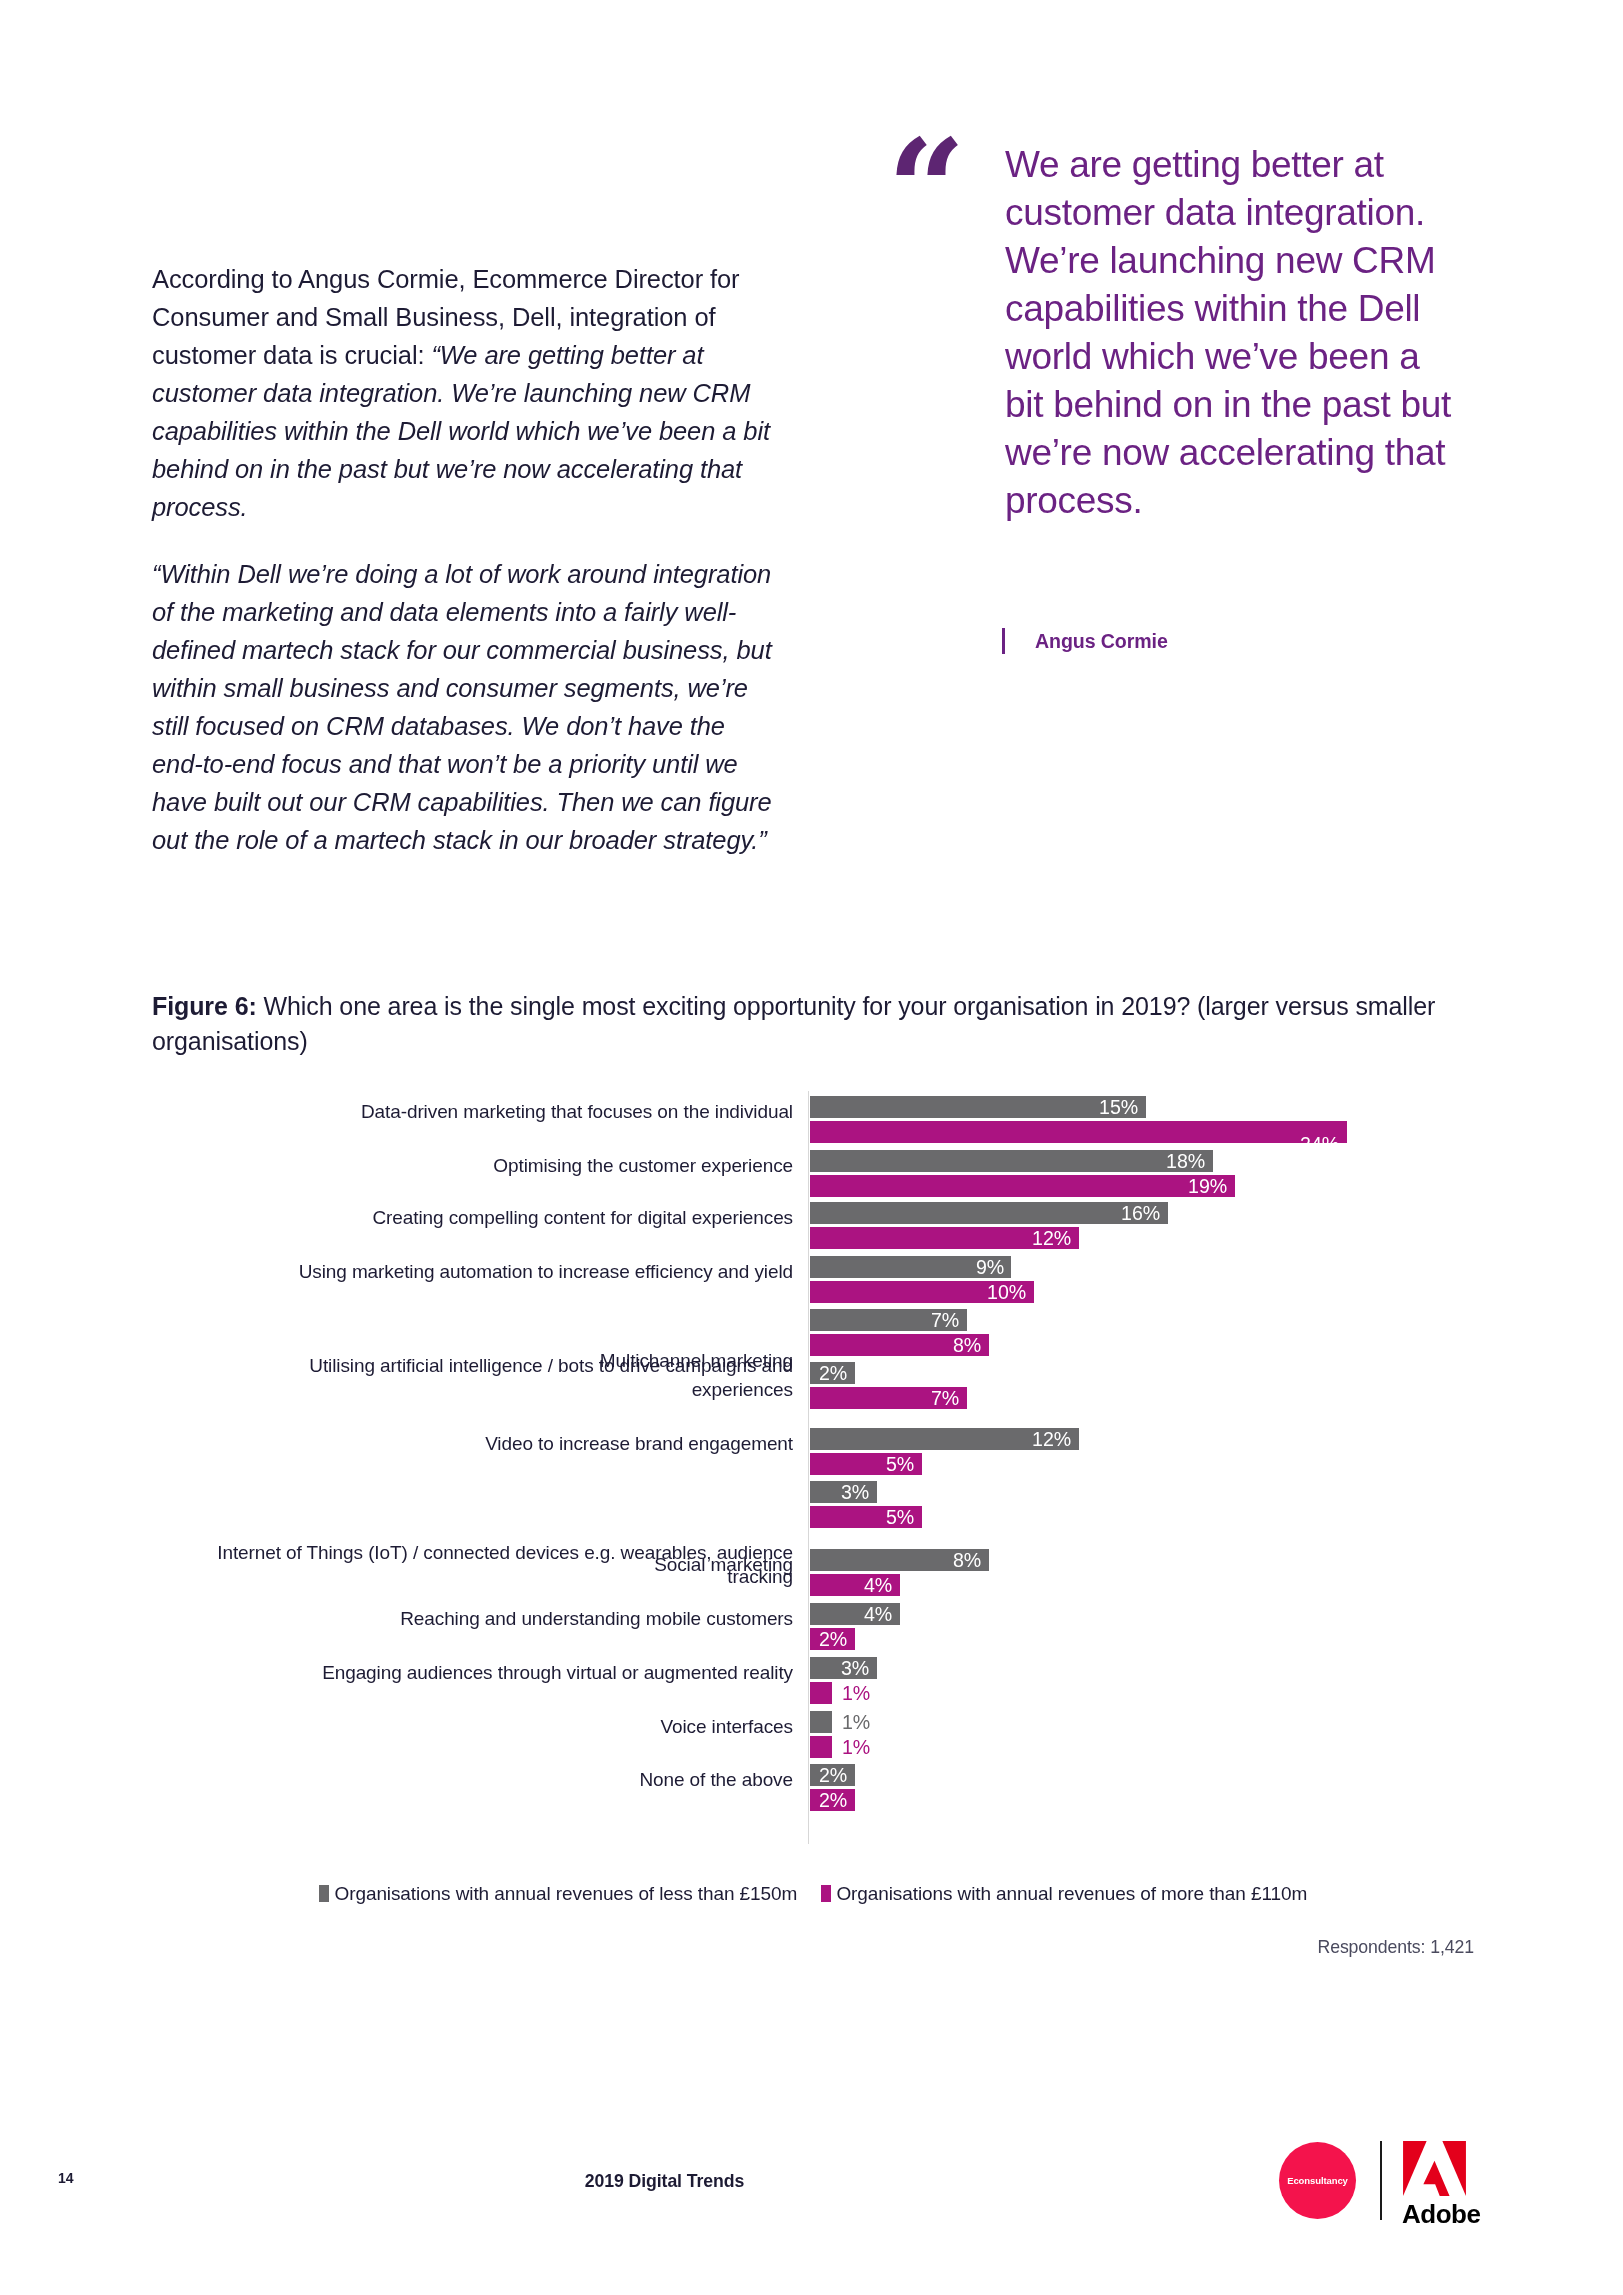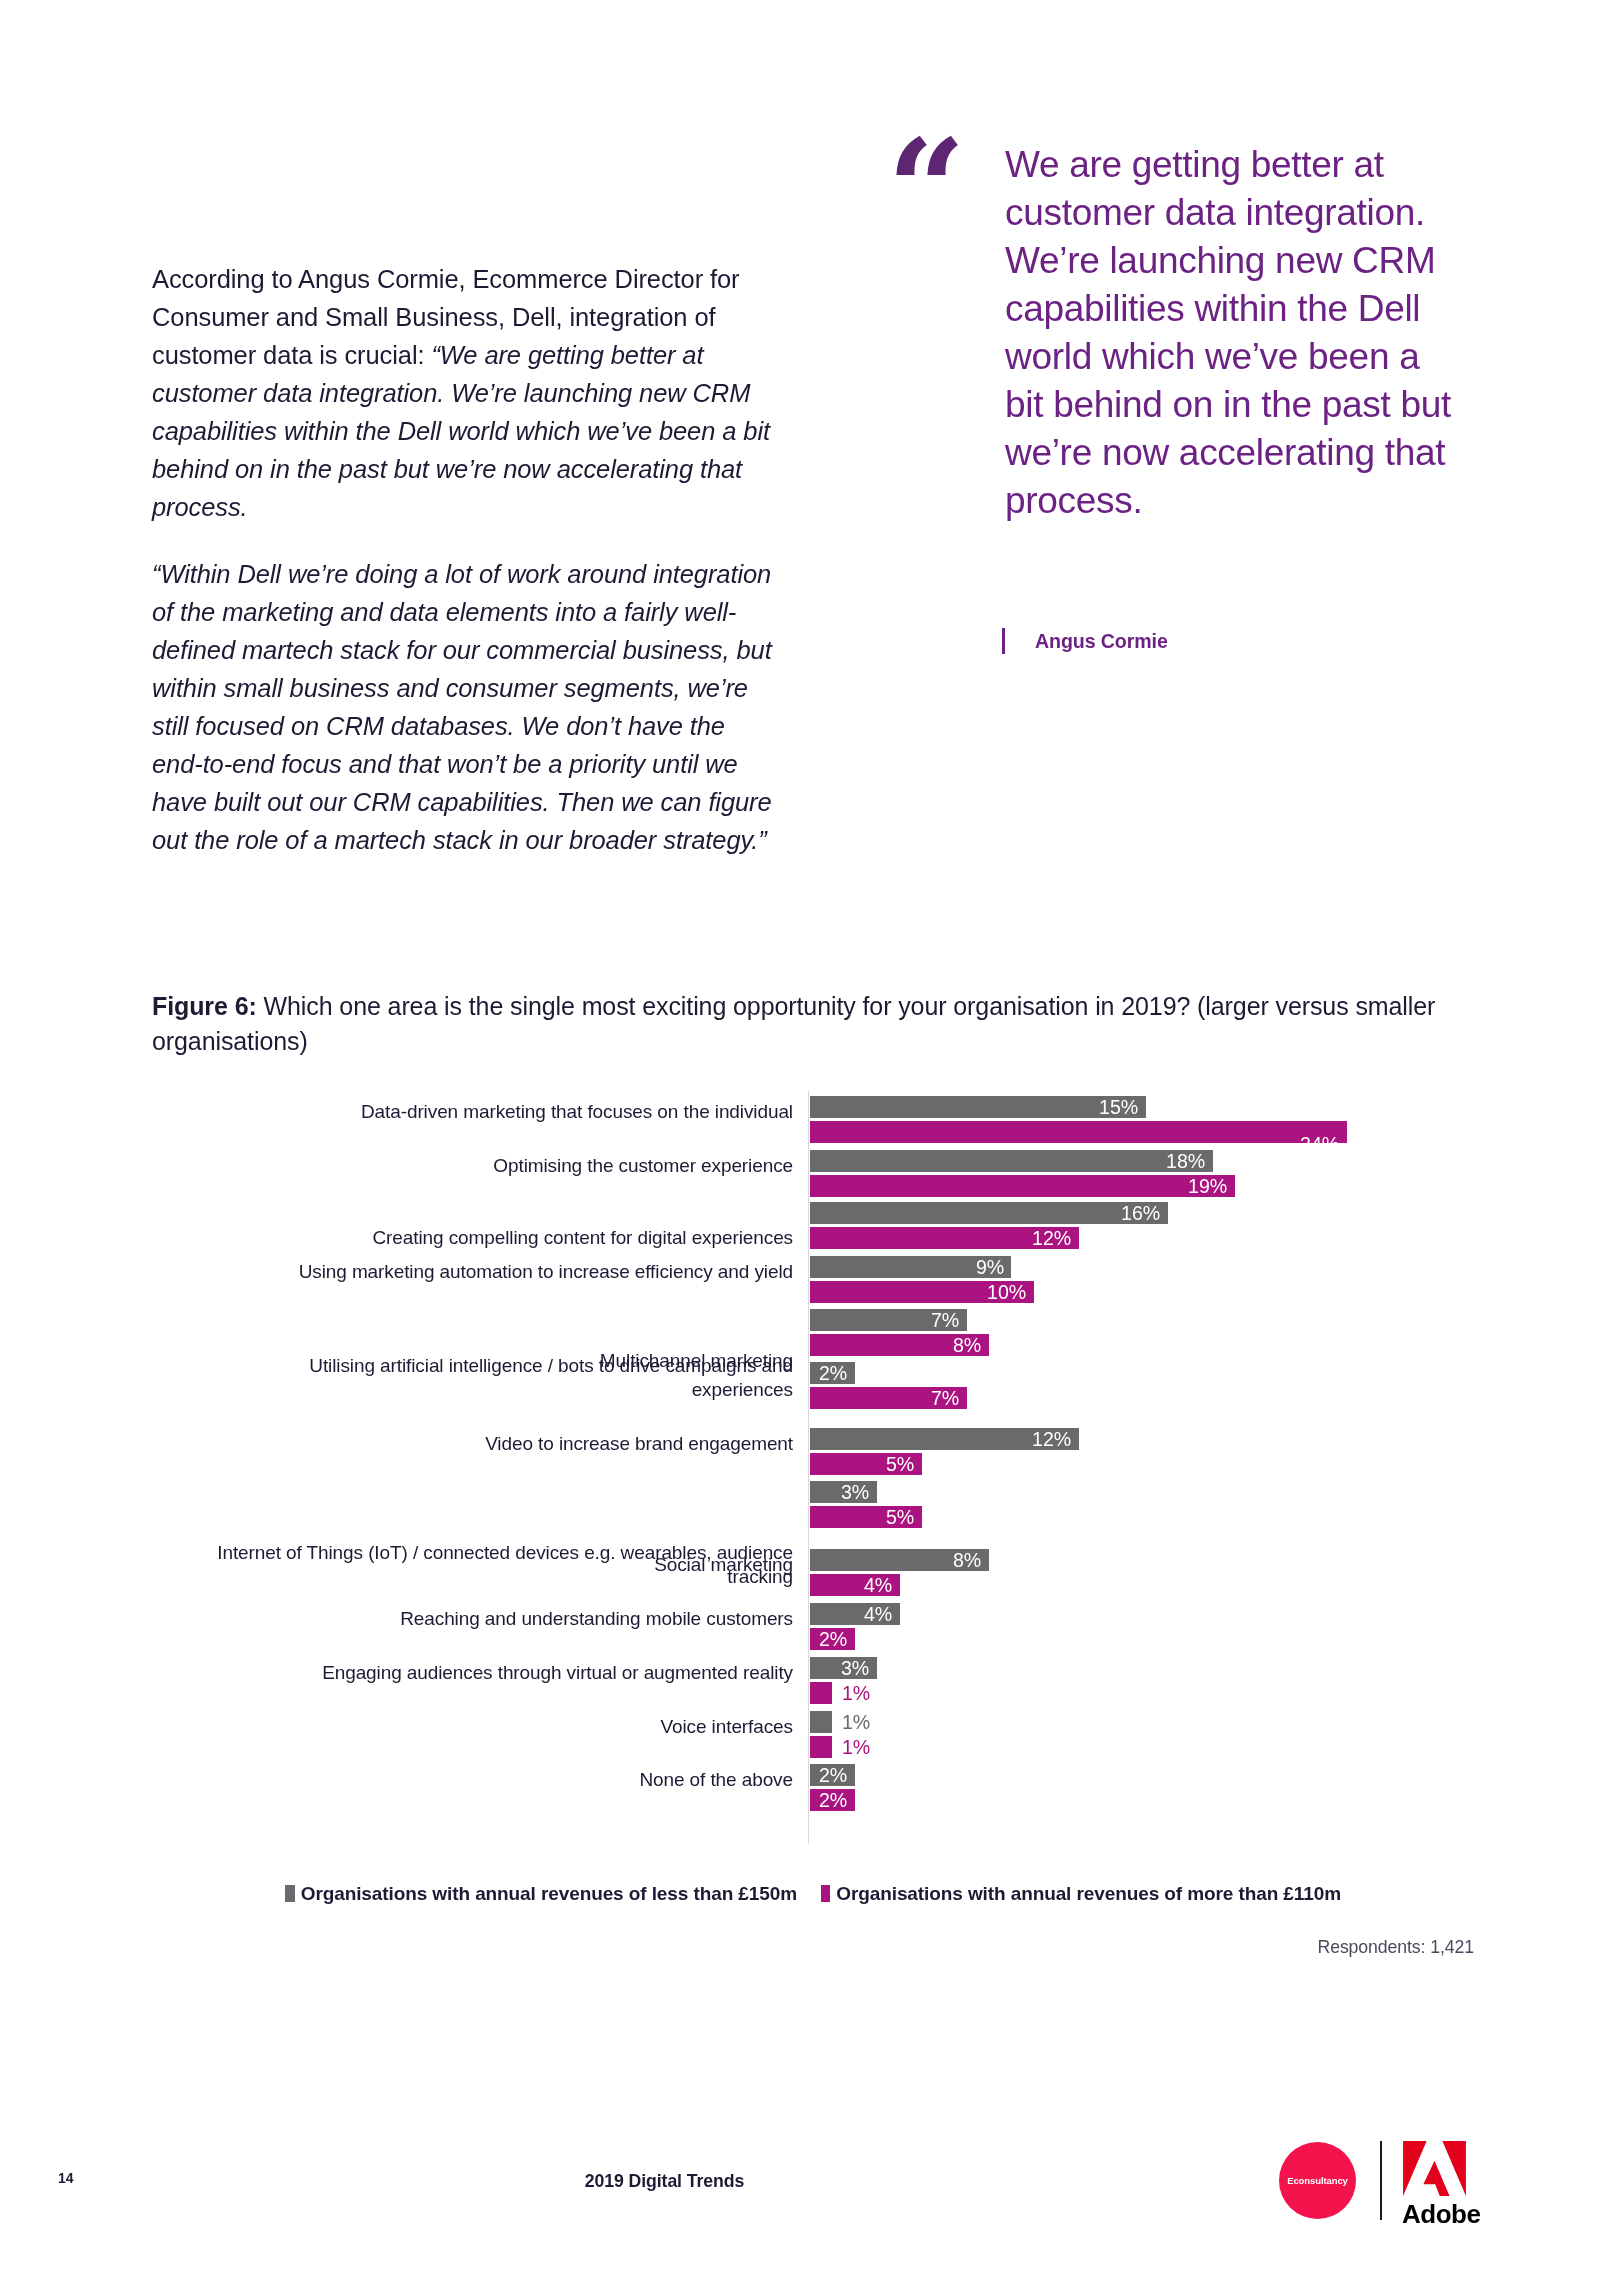--- a/index.html
+++ b/index.html
@@ -170,21 +170,20 @@
     width: 1322px;
     display: flex;
     justify-content: center;
     gap: 23.6px;
     align-items: center;
   }
   .legend-item {
     display: flex;
     align-items: center;
     gap: 5.9px;
-    font-weight: bold;
   }
   .legend-swatch {
     width: 9.8px;
     height: 17px;
     display: inline-block;
   }
   .legend-swatch.small { background: #6a6a6c; }
   .legend-swatch.large { background: #ab1381; }
   .legend-text {
     font-size: 19px;
@@ -308,21 +307,21 @@
       <div class="row" style="top: 59px;">
         <div class="cat-label" style="top: 3.9px;">Optimising the customer experience</div>
         <div class="bars">
           <div class="bar small" style="width: 403px; top: 0px;"></div>
           <div class="bar-val inside" style="top: 0.7px; left: 0px; width: 395px;">18%</div>
           <div class="bar large" style="width: 425px; top: 25px;"></div>
           <div class="bar-val inside" style="top: 25.5px; left: 0px; width: 417px;">19%</div>
         </div>
       </div>
       <div class="row" style="top: 111px;">
-        <div class="cat-label" style="top: 3.9px; margin-top: 20px;">Creating compelling content for digital experiences</div>
+        <div class="cat-label" style="top: 3.9px;">Creating compelling content for digital experiences</div>
         <div class="bars">
           <div class="bar small" style="width: 358px; top: 0px;"></div>
           <div class="bar-val inside" style="top: 0.7px; left: 0px; width: 350px;">16%</div>
           <div class="bar large" style="width: 269px; top: 25px;"></div>
           <div class="bar-val inside" style="top: 25.5px; left: 0px; width: 261px;">12%</div>
         </div>
       </div>
       <div class="row" style="top: 165px;">
         <div class="cat-label" style="top: 3.9px;">Using marketing automation to increase efficiency and yield</div>
         <div class="bars">

